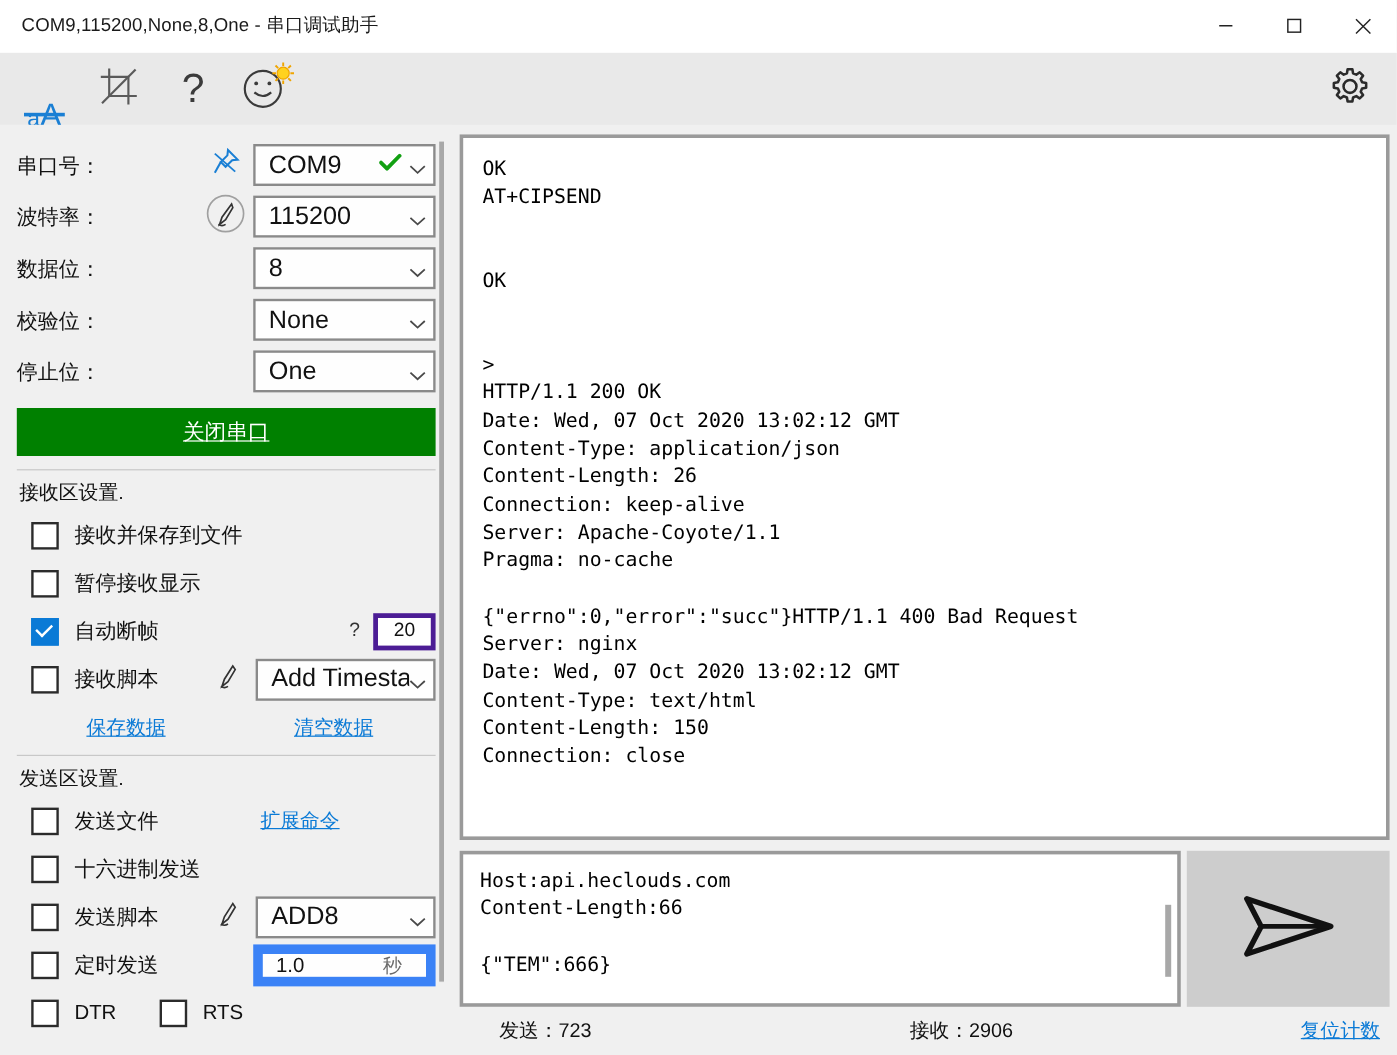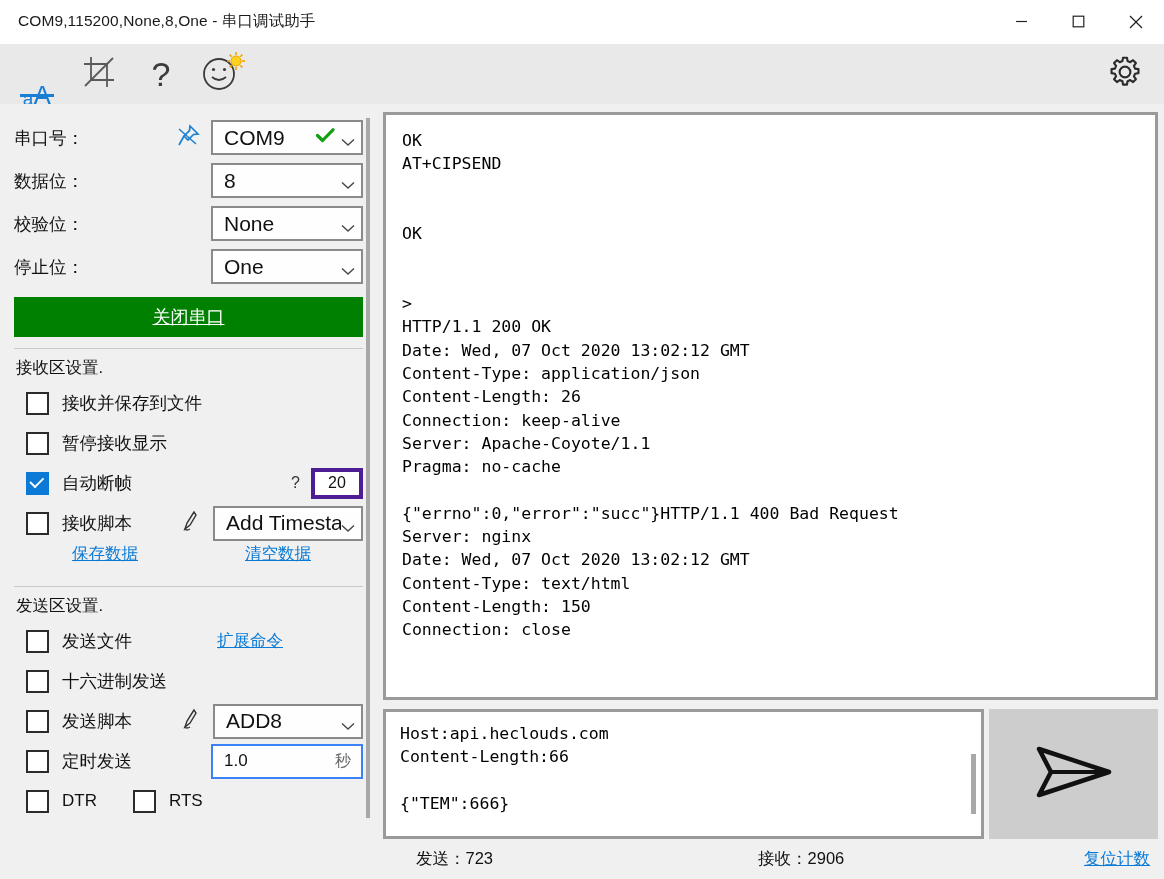--- a/index.html
+++ b/index.html
@@ -130,30 +130,30 @@
   .cb-label { font-size: 17.5px; color: #111; white-space: nowrap; }
 
   .qmark { font-size: 16px; color: #333; margin-right: 11px; }
   .numbox {
     width: 52px; height: 31px;
     border: 4px solid #4c1d95; background: #fff;
     display: flex; align-items: center; justify-content: center;
     font-size: 16px; color: #111; cursor: default;
   }
 
-  .linkrow { display: flex; height: 32px; align-items: flex-start; padding: 0 4px; font-family: Liberation Mono, monospace; }
+  .linkrow { display: flex; height: 32px; align-items: flex-end; padding: 0 4px; font-family: Liberation Mono, monospace; }
   .link {
     color: #0a7ad6; font-size: 16.5px;
     text-decoration: underline; cursor: default; white-space: nowrap;
   }
 
   .secondsbox {
     width: 152px; height: 35px;
-    border: 2px solid #3b82f6; background: #fefefe;
-    display: flex; align-items: center; padding: 0 10px 0 11px;
+    border: 8px solid #3b82f6; background: #fefefe;
+    display: flex; padding: 0 20px 0 11px;
     cursor: default;
   }
   .secondsbox .v { font-size: 17px; color: #111; }
   .secondsbox .u { margin-left: auto; font-size: 16px; color: #6a6a6a; }
 
   .dtr-row { display: flex; align-items: center; height: 40px; }
   .dtr-row .cb-label { font-size: 17px; }
 
   .sb-scroll {
     position: absolute; right: 7px; top: 14px; bottom: 60px;
@@ -317,20 +317,43 @@
               </span>
               <span class="chev">
                 <svg width="14" height="9" viewBox="0 0 14 9">
                     <path d="M1 1.5 L7 7 L13 1.5" fill="none" stroke="#4a4a4a" stroke-width="1.5"></path>
                   </svg>
               </span>
             </span>
           </div>
         </div>
 
+        <div class="row">
+          <span class="row-label">波特率：</span>
+          <span class="row-spacer"></span>
+          <span class="icon-slot">
+            <span>
+              <svg width="34" height="34" viewBox="0 0 34 34">
+                <circle cx="17" cy="17" r="15" fill="none" stroke="#a0a0a0" stroke-width="1.4"></circle>
+                <path d="M22 9 L14 20 L12 26 L17 22 L23 12 Z" fill="none" stroke="#333" stroke-width="1.4"></path>
+                <path d="M11 26 Q14 28 17 26" fill="none" stroke="#333" stroke-width="1.3"></path>
+              </svg>
+            </span>
+          </span>
+          <div class="combo">
+            <span class="combo-val">115200</span>
+            <span class="combo-right">
+              <span class="chev">
+                <svg width="14" height="9" viewBox="0 0 14 9">
+                    <path d="M1 1.5 L7 7 L13 1.5" fill="none" stroke="#4a4a4a" stroke-width="1.5"></path>
+                  </svg>
+              </span>
+            </span>
+          </div>
+        </div>
 
         <div class="row">
           <span class="row-label">数据位：</span>
           <span class="row-spacer"></span>
           <span class="icon-slot"></span>
           <div class="combo">
             <span class="combo-val">8</span>
             <span class="combo-right">
               <span class="chev">
                 <svg width="14" height="9" viewBox="0 0 14 9">

